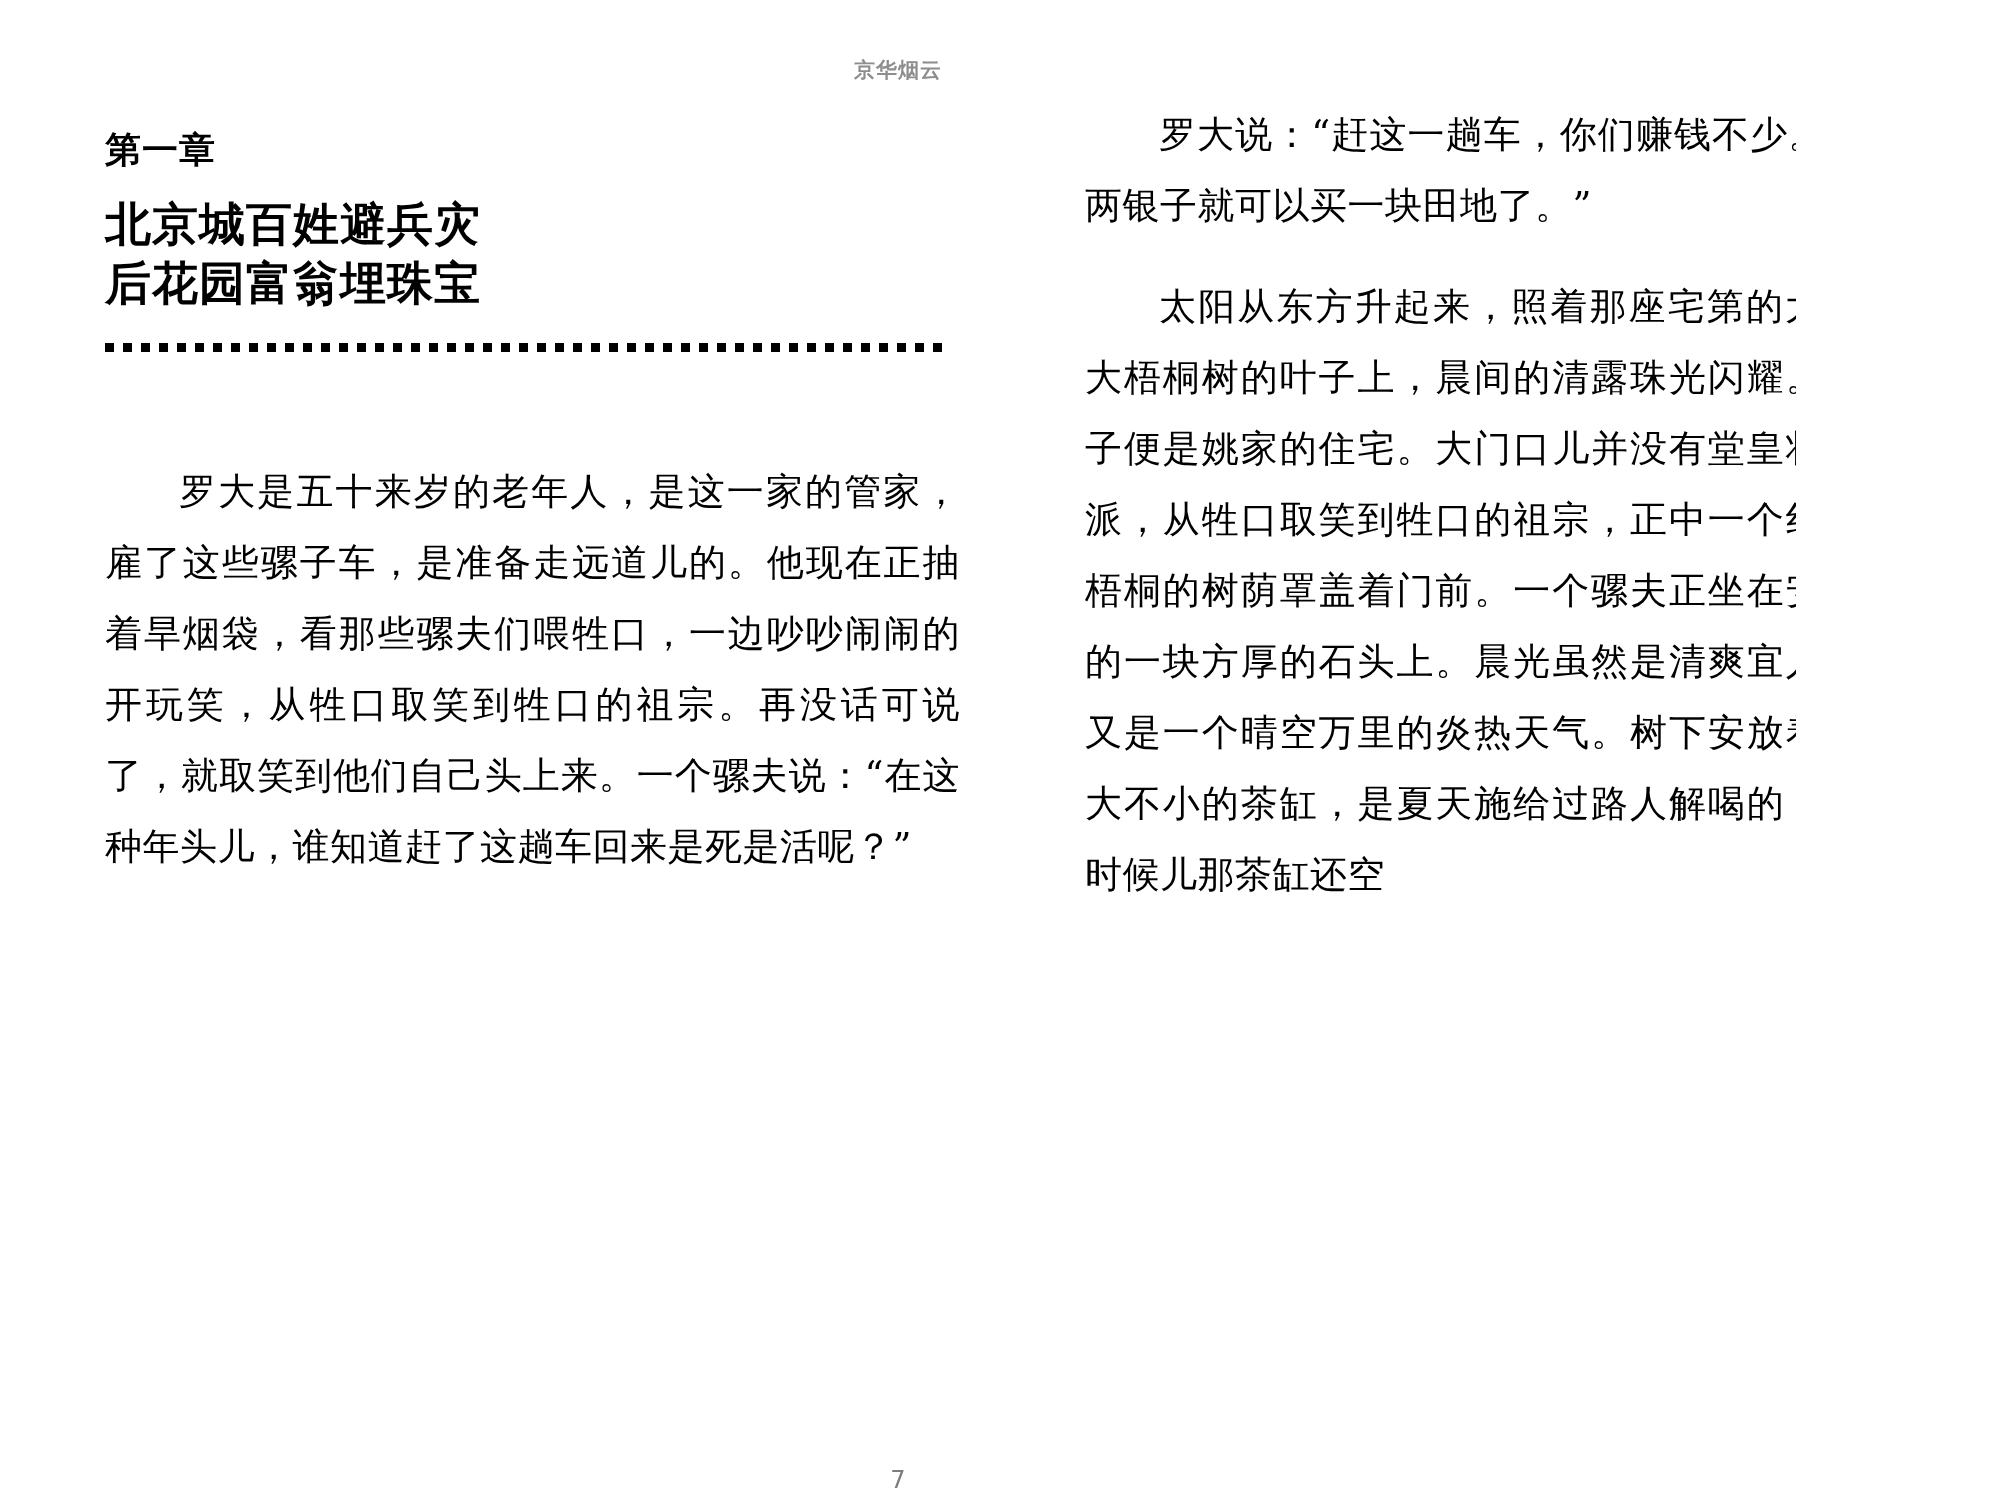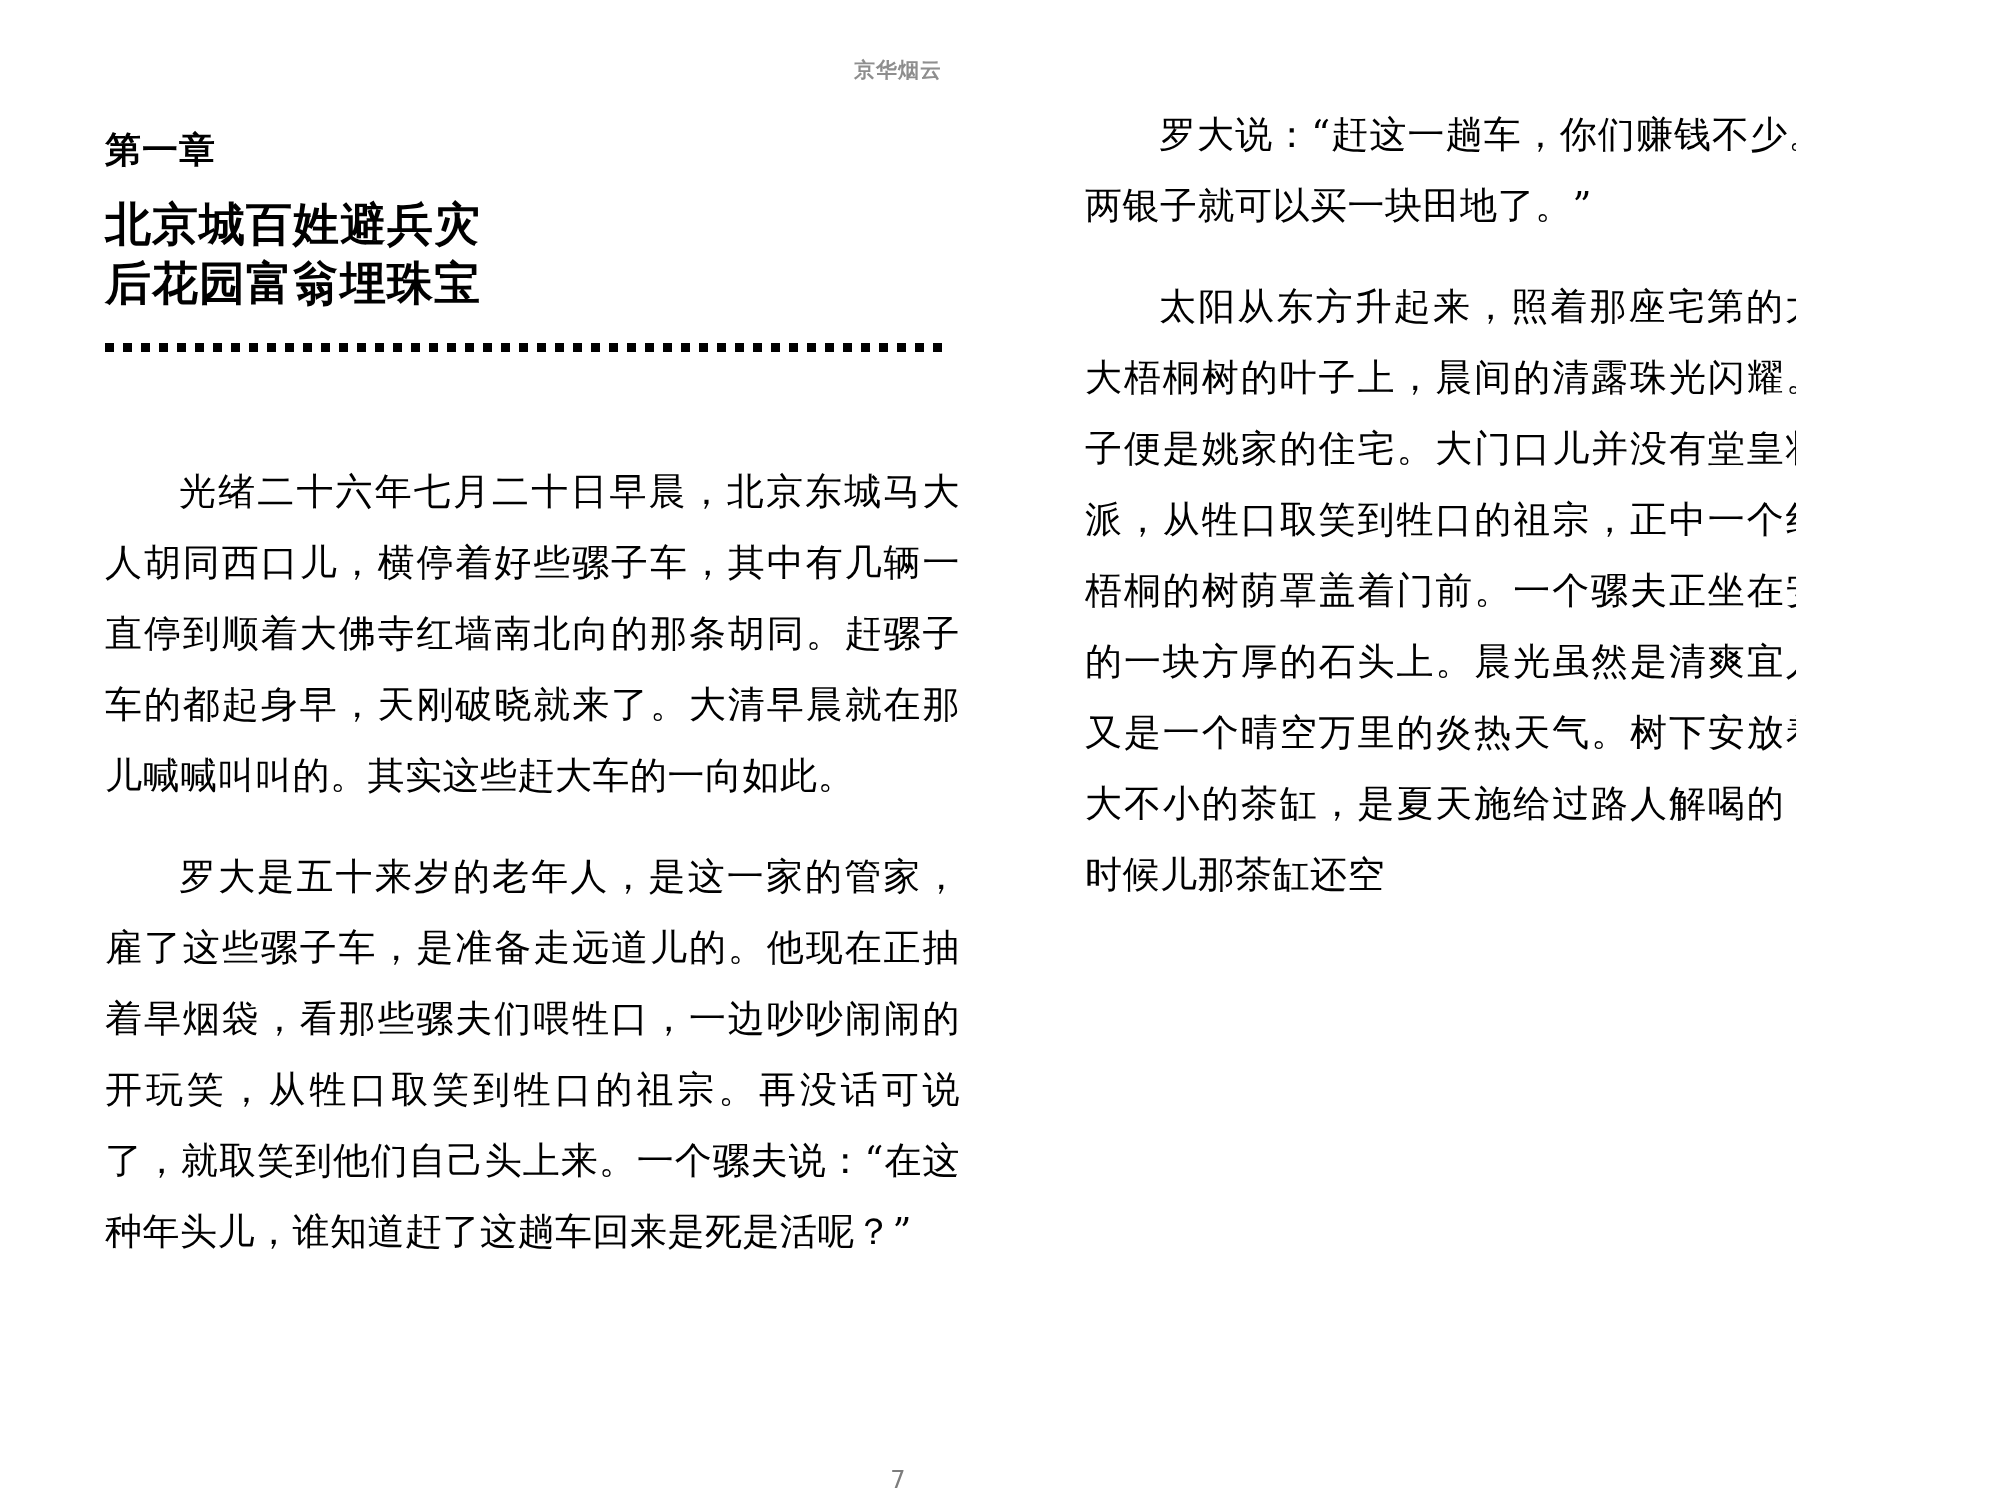--- a/index.html
+++ b/index.html
@@ -135,21 +135,20 @@
         <div class="chapter-title">
           <span class="chapter-title-line">北京城百姓避兵灾</span>
           <span class="chapter-title-line">后花园富翁埋珠宝</span>
         </div>
         <div class="divider"></div>
       </div>
 
       <div class="spacer-top"></div>
 
       <div class="body-text">
-        <p class="para">光绪二十六年七月二十日早晨，北京东城马大人胡同西口儿，横停着好些骡子车，其中有几辆一直停到顺着大佛寺红墙南北向的那条胡同。赶骡子车的都起身早，天刚破晓就来了。大清早晨就在那儿喊喊叫叫的。其实这些赶大车的一向如此。</p>
         <p class="para">罗大是五十来岁的老年人，是这一家的管家，雇了这些骡子车，是准备走远道儿的。他现在正抽着旱烟袋，看那些骡夫们喂牲口，一边吵吵闹闹的开玩笑，从牲口取笑到牲口的祖宗。再没话可说了，就取笑到他们自己头上来。一个骡夫说：“在这种年头儿，谁知道赶了这趟车回来是死是活呢？”</p>
       </div>
     </div>
 
     <div class="col col-right">
       <div class="right-top-pad"></div>
       <div class="body-text">
         <p class="para">罗大说：“赶这一趟车，你们赚钱不少。拿一百两银子就可以买一块田地了。”</p>
         <p class="para">太阳从东方升起来，照着那座宅第的大门，巨大梧桐树的叶子上，晨间的清露珠光闪耀。这栋房子便是姚家的住宅。大门口儿并没有堂皇壮观的气派，从牲口取笑到牲口的祖宗，正中一个红圆心，梧桐的树荫罩盖着门前。一个骡夫正坐在安在地上的一块方厚的石头上。晨光虽然是清爽宜人，看来又是一个晴空万里的炎热天气。树下安放着一个不大不小的茶缸，是夏天施给过路人解喝的，可是这时候儿那茶缸还空</p>
       </div>

